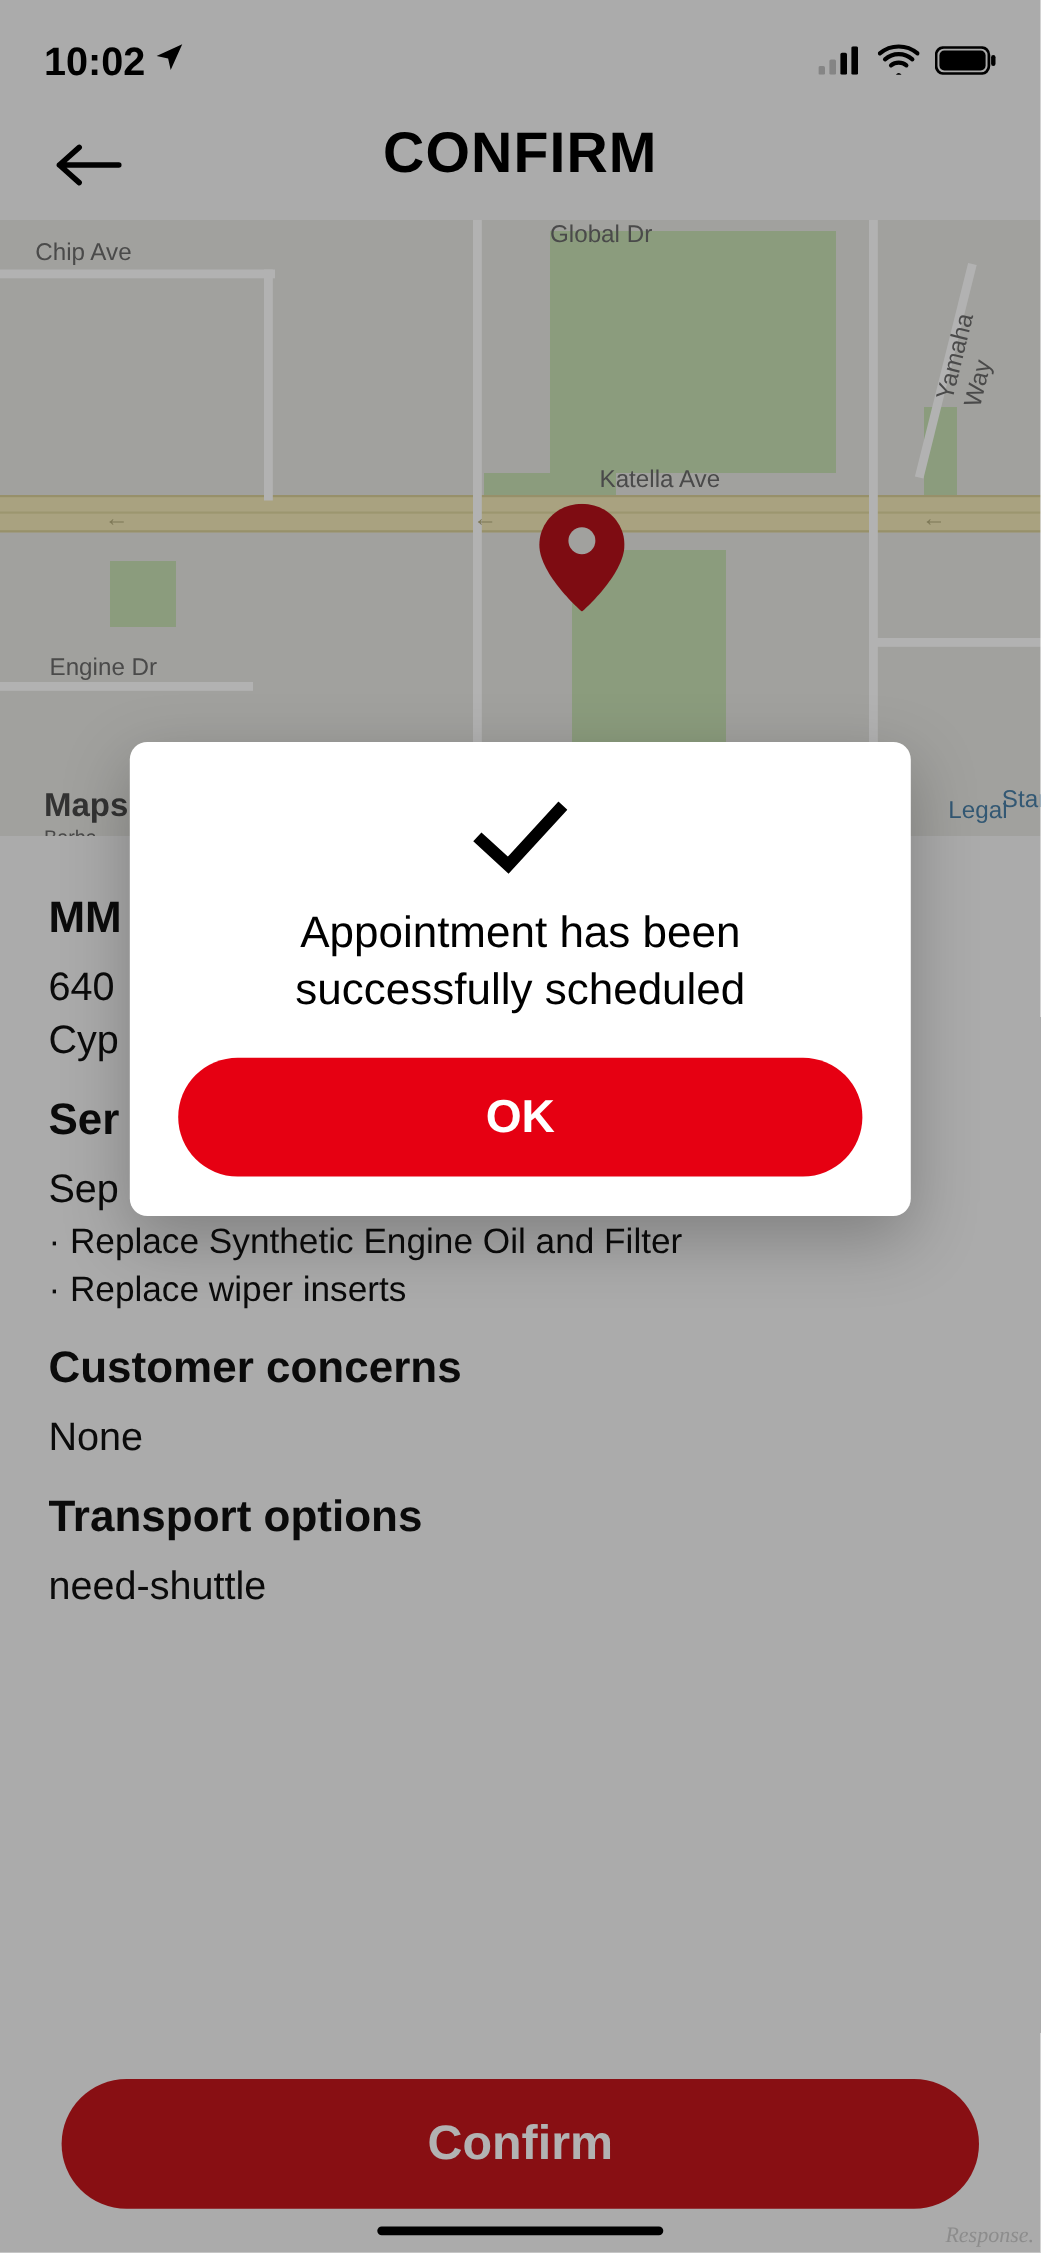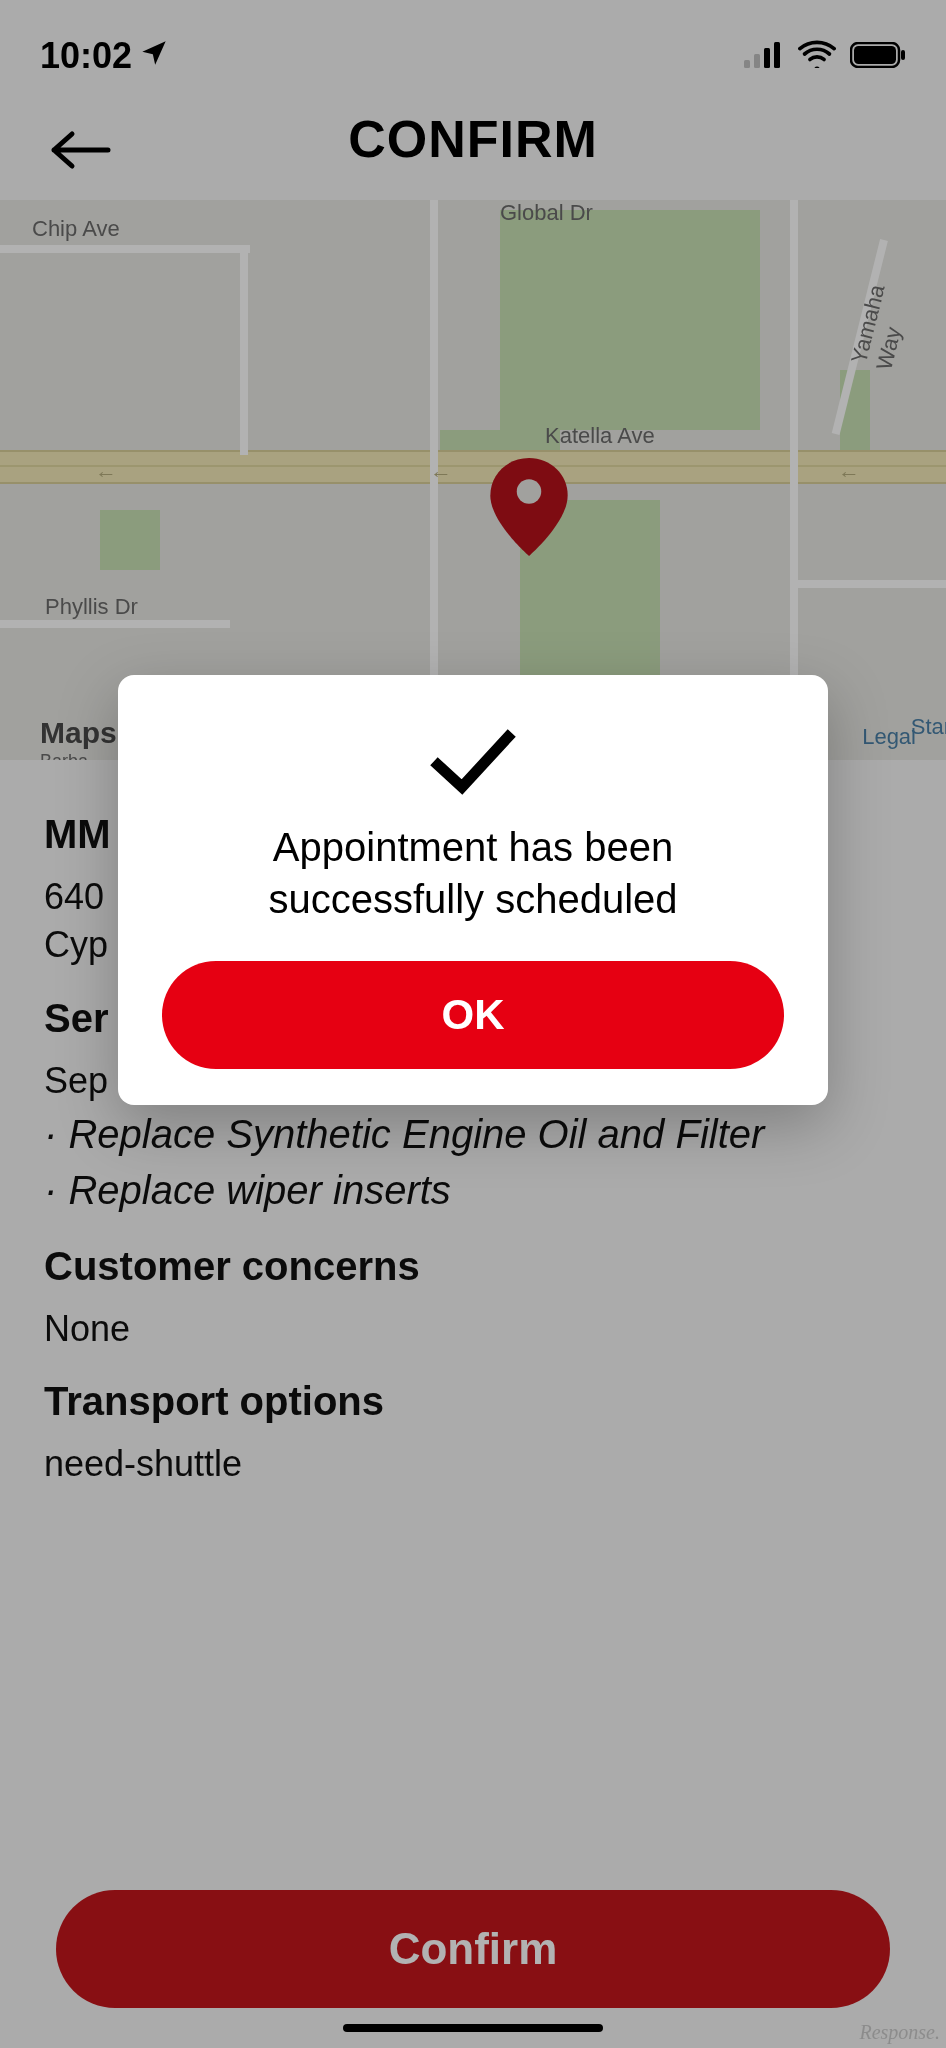--- a/index.html
+++ b/index.html
@@ -39,21 +39,21 @@
   .apple-maps { position:absolute; left:40px; bottom:10px; font-size:30px; font-weight:600; color:#4a4a4a; }
   .apple-maps-sub { position:absolute; left:40px; bottom:-12px; font-size:18px; color:#6b6b6b; }
   .legal { position:absolute; right:30px; bottom:10px; font-size:22px; color:#4a7fa6; }
   .stan  { position:absolute; right:-10px; top:514px; font-size:22px; color:#4a7fa6; }
   .arrow { position:absolute; font-size:22px; color:#b5ad7d; }
 
   
   .content { padding: 26px 44px 200px 44px; color:#111; }
   .content h3 { font-size: 40px; font-weight: 800; margin: 26px 0 16px 0; font-family: "Arial Narrow", Arial, sans-serif; font-stretch: condensed; }
   .content .text { font-size: 36px; line-height: 1.35; font-family: "Arial Narrow", Arial, sans-serif; font-stretch: condensed; }
-  .bullet { font-size: 40px; line-height: 1.4; font-family: "Arial Narrow", Arial, sans-serif; font-stretch: condensed; font-style: italic; }
+  .bullet { font-size: 32px; line-height: 1.4; font-family: "Arial Narrow", Arial, sans-serif; font-stretch: condensed; }
 
   
   .bottom-bar { position:absolute; left:0; right:0; bottom:40px; padding: 0 56px; }
   .confirm-btn { width: 100%; height: 118px; border: none; border-radius: 60px; background: #c3161c; color: #fff; font-size: 44px; font-weight: 800; cursor: pointer; font-family: "Arial Narrow", Arial, sans-serif; }
   .home-indicator { position:absolute; left:50%; bottom:16px; transform:translateX(-50%); width:260px; height:8px; background:#000; border-radius:6px; }
 
   
   .dim { position:absolute; inset:0; background: rgba(0,0,0,0.30); }
 
   
@@ -130,21 +130,21 @@
     <div class="road-v5"></div>
     <div class="road-h2"></div>
     <div class="road-h3"></div>
     <div class="road-h4"></div>
     <span class="arrow" style="left:95px; top:258px;">←</span>
     <span class="arrow" style="left:430px; top:258px;">←</span>
     <span class="arrow" style="left:838px; top:258px;">←</span>
     <span class="road-label" style="left:32px; top:16px;">Chip Ave</span>
     <span class="road-label" style="left:500px; top:0px;">Global Dr</span>
     <span class="road-label" style="left:545px; top:223px;">Katella Ave</span>
-    <span class="road-label" style="left:45px; top:394px;">Phyllis Dr</span>
+    <span class="road-label" style="left:45px; top:394px;">Engine Dr</span>
     <span class="road-label" style="left:846px; top:160px; transform:rotate(-76deg); transform-origin:left top;">Yamaha Way</span>
     <span class="pin">
       <svg width="78" height="98" viewBox="0 0 60 76">
         <path d="M30 0 C13 0 0 13 0 29 C0 50 30 76 30 76 C30 76 60 50 60 29 C60 13 47 0 30 0 Z" fill="#b5121b"></path>
         <circle cx="30" cy="26" r="9.5" fill="#e7e7e2"></circle>
       </svg>
     </span>
     <span class="apple-maps"> <span>Maps</span></span>
     <span class="apple-maps-sub">Barba</span>
     <span class="legal">Legal</span>

